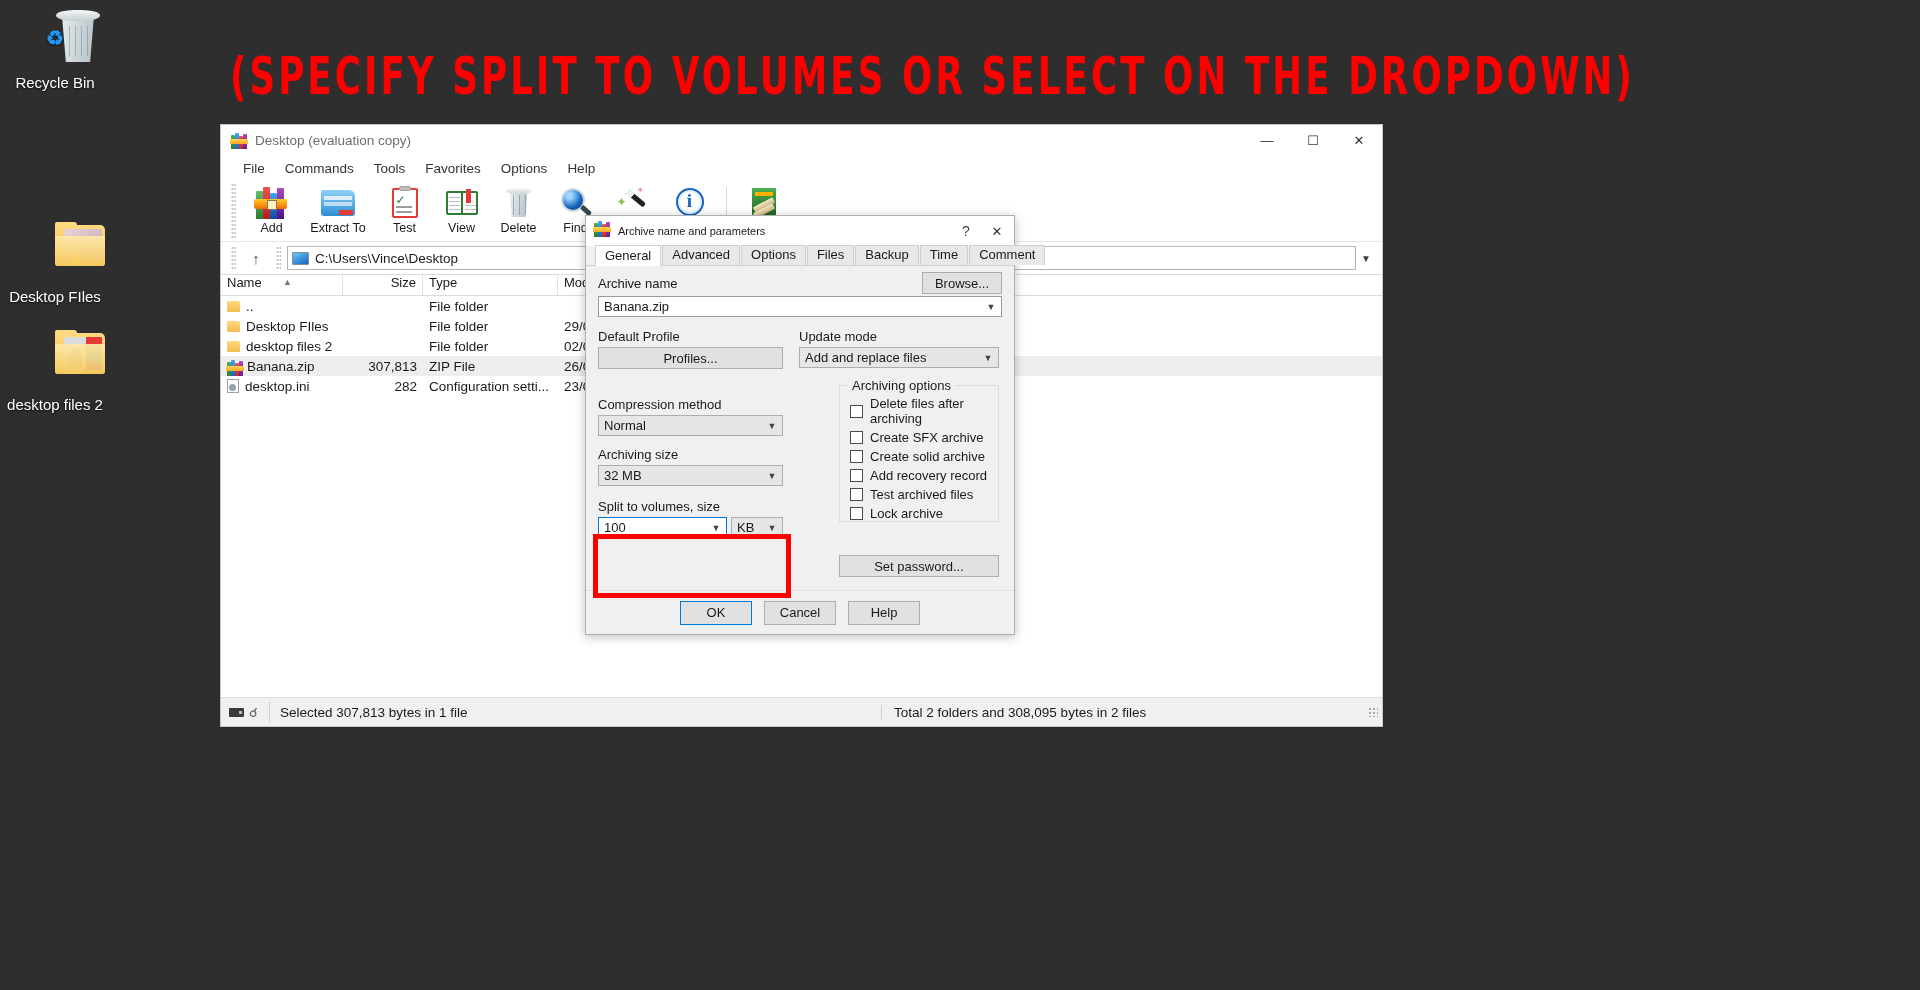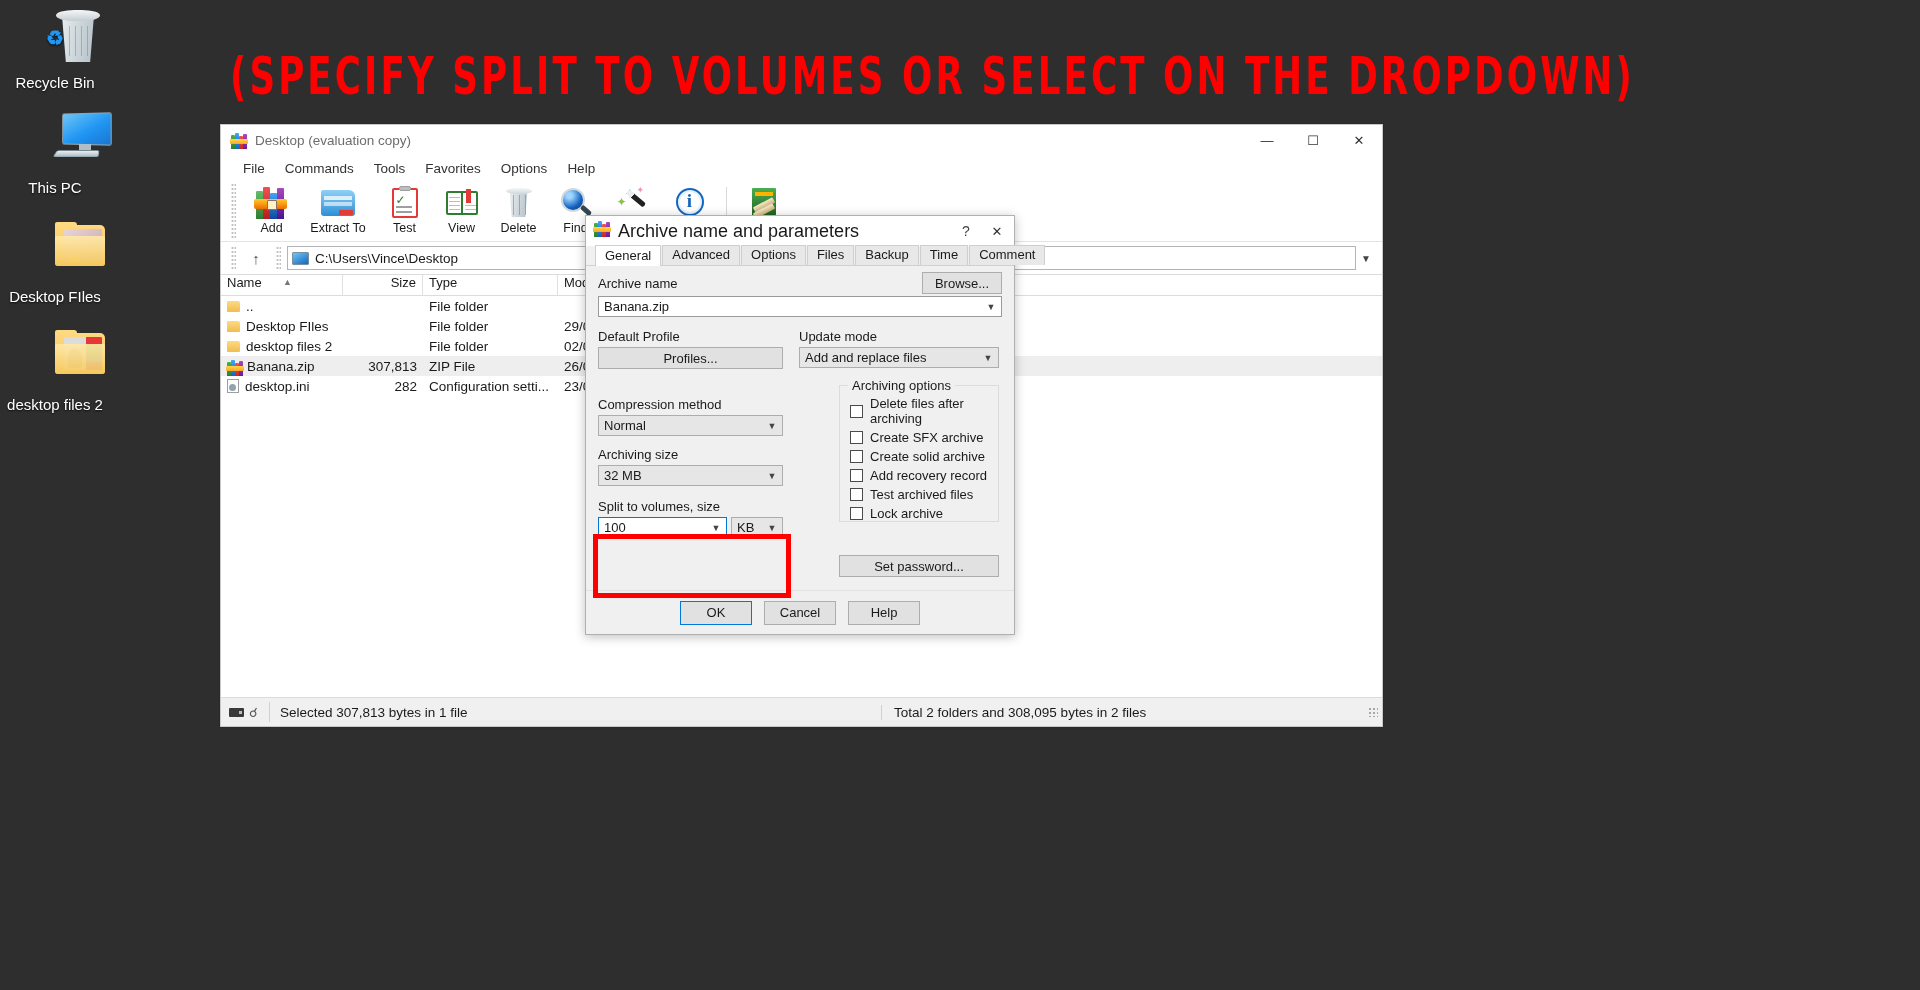--- a/index.html
+++ b/index.html
@@ -280,21 +280,21 @@
     background-size:4px 4px; }
 
   
   #dialog {
     position:absolute; left:585px; top:215px; width:430px; height:420px;
     background:#f0f0f0; border:1px solid #b0b0b0;
     box-shadow:0 2px 10px rgba(0,0,0,.25);
     display:flex; flex-direction:column;
   }
   .dlg-title { height:30px; display:flex; align-items:center; padding-left:8px; background:#fff; flex:0 0 30px; }
-  .dlg-title .ttl { font-size:18px; color:#1a1a1a; margin-left:8px; }
+  .dlg-title .ttl { font-size:11px; color:#1a1a1a; margin-left:8px; }
   .dlg-title .help-q { margin-left:auto; width:28px; text-align:center; font-size:14px; color:#444; }
   .dlg-title .cls { width:34px; text-align:center; font-size:13px; color:#333; }
 
   .tabs { display:flex; padding-left:9px; height:20px; flex:0 0 20px;
     border-bottom:1px solid #d0d0d0; background:#f0f0f0; align-items:flex-end; }
   .tab { font-size:13px; color:#1a1a1a; padding:2px 9px 3px; background:#e8e8e8;
     border:1px solid #cfcfcf; border-bottom:none; margin-right:1px; line-height:14px; }
   .tab.active { background:#fff; border-color:#cfcfcf; position:relative; z-index:2;
     padding-top:3px; margin-bottom:-1px; }
 
@@ -354,30 +354,20 @@
             <i style="left:16px"></i>
             <i style="left:22px"></i>
           </span>
         <span class="rb-lid"></span>
         <span class="rb-arrows">♻</span>
       </span>
     </span>
     <span class="label">Recycle Bin</span>
   </div>
 
-  <div class="desk-icon" style="left:0px;top:113px;">
-    <span class="glyph">
-      <span class="pc">
-        <span class="pc-screen"></span>
-        <span class="pc-stand"></span>
-        <span class="pc-kb"></span>
-      </span>
-    </span>
-    <span class="label">This PC</span>
-  </div>
 
   <div class="desk-icon" style="left:0px;top:222px;">
     <span class="glyph">
       <span class="folder">
         <span class="folder-tab"></span>
         <span class="folder-back"></span>
         <span class="folder-paper pp1"></span>
         <span class="folder-front"></span>
       </span>
     </span>

